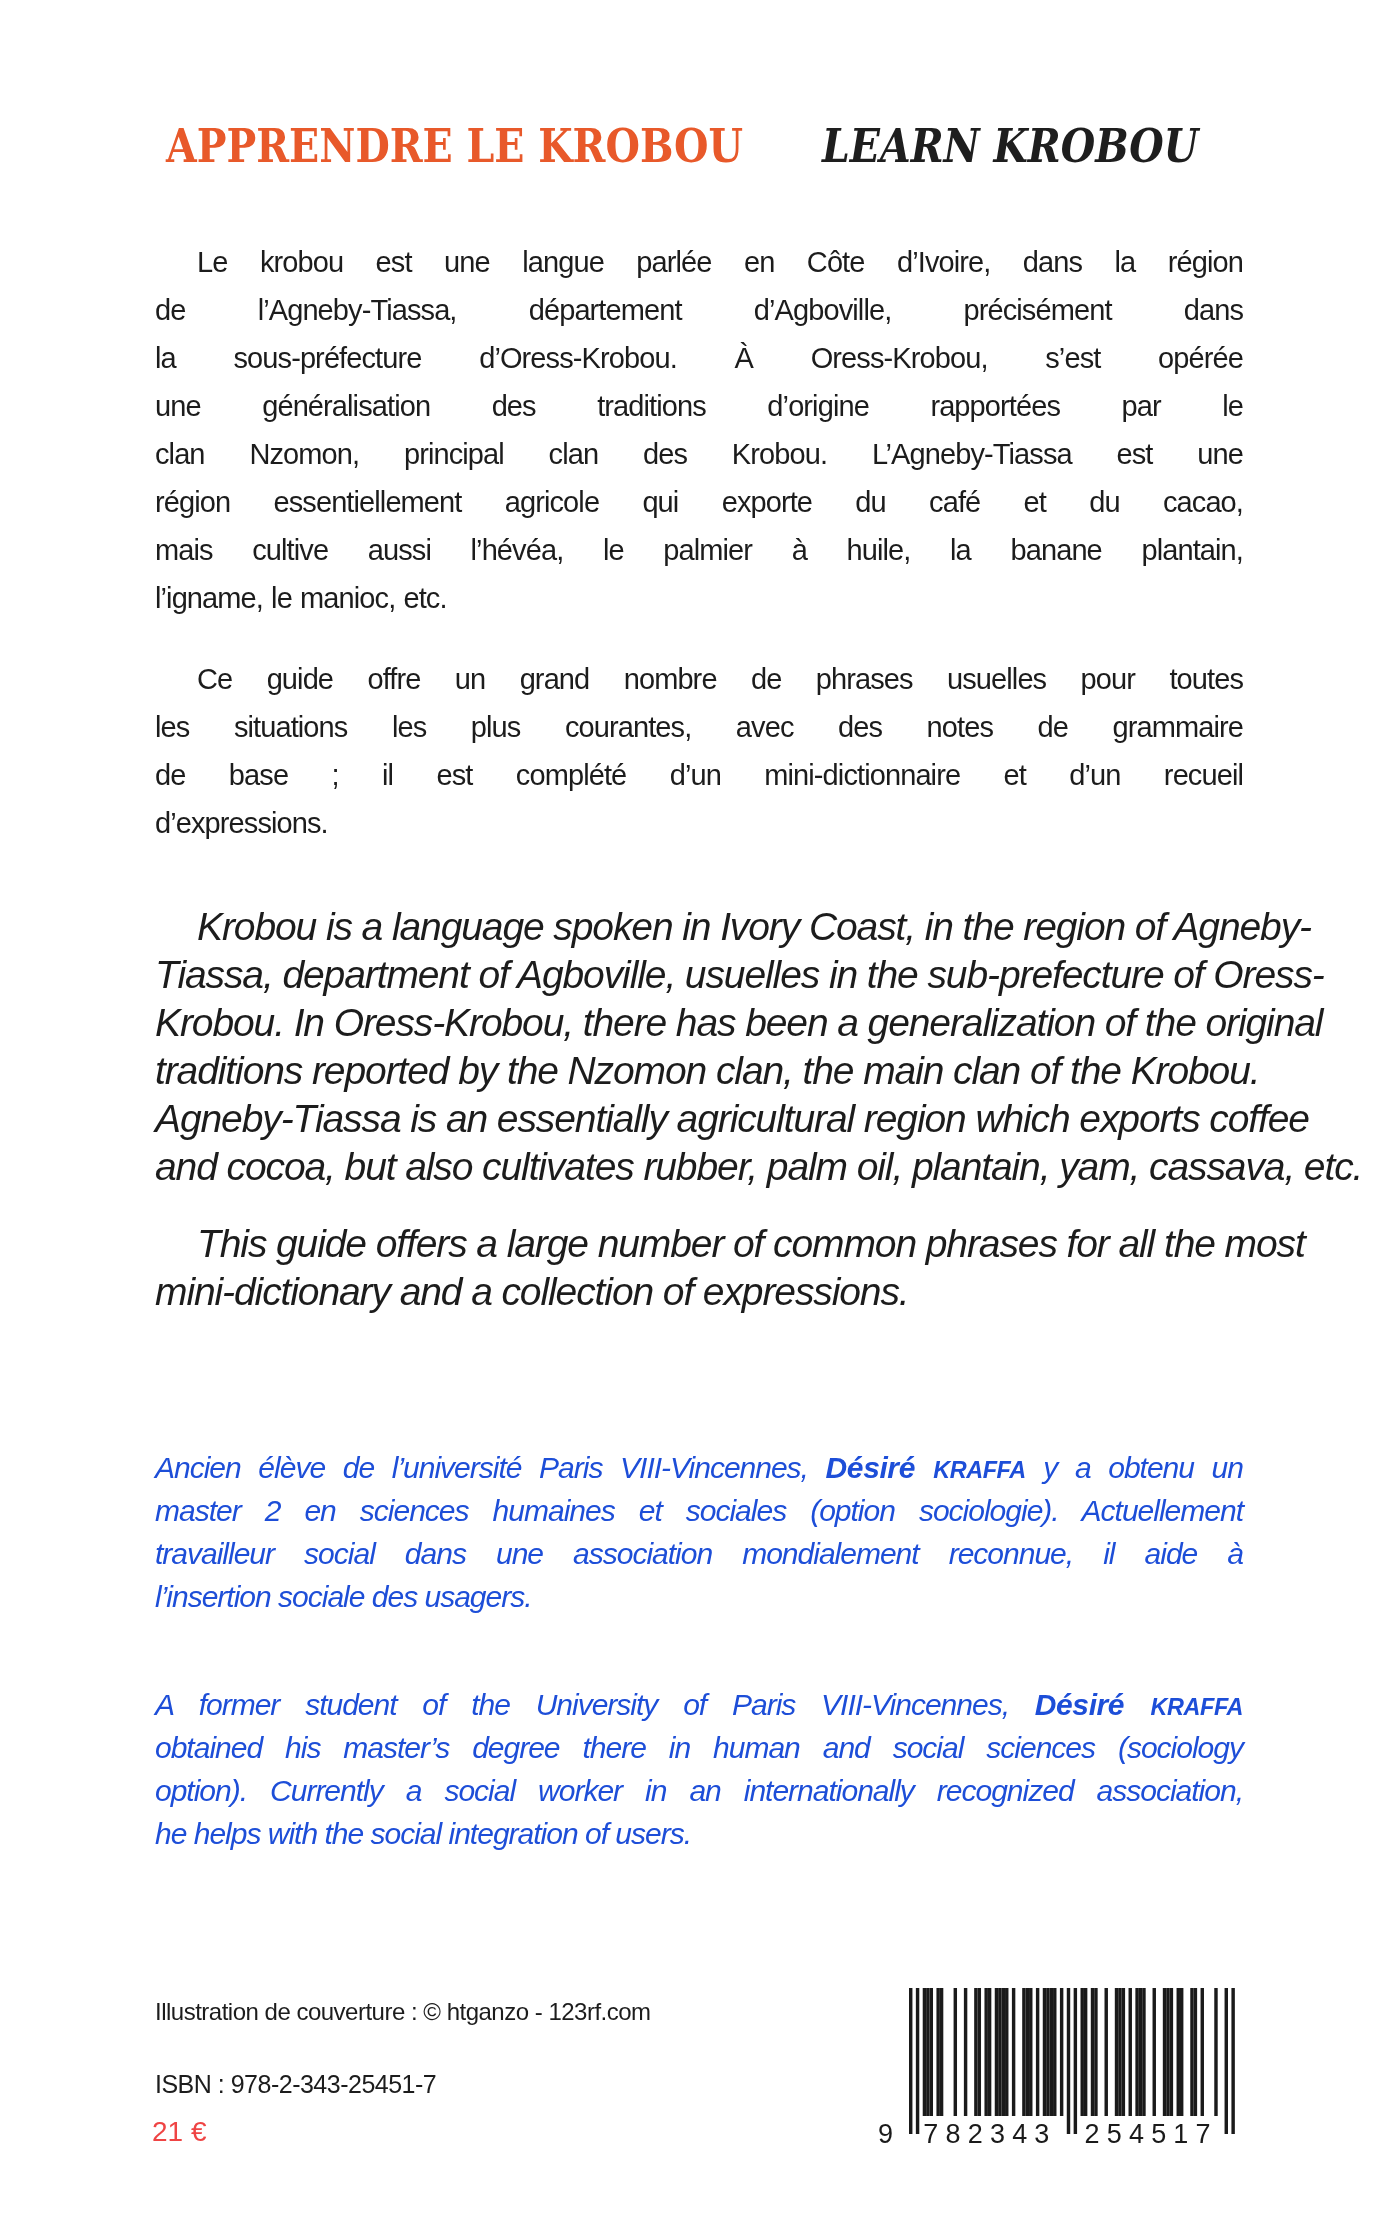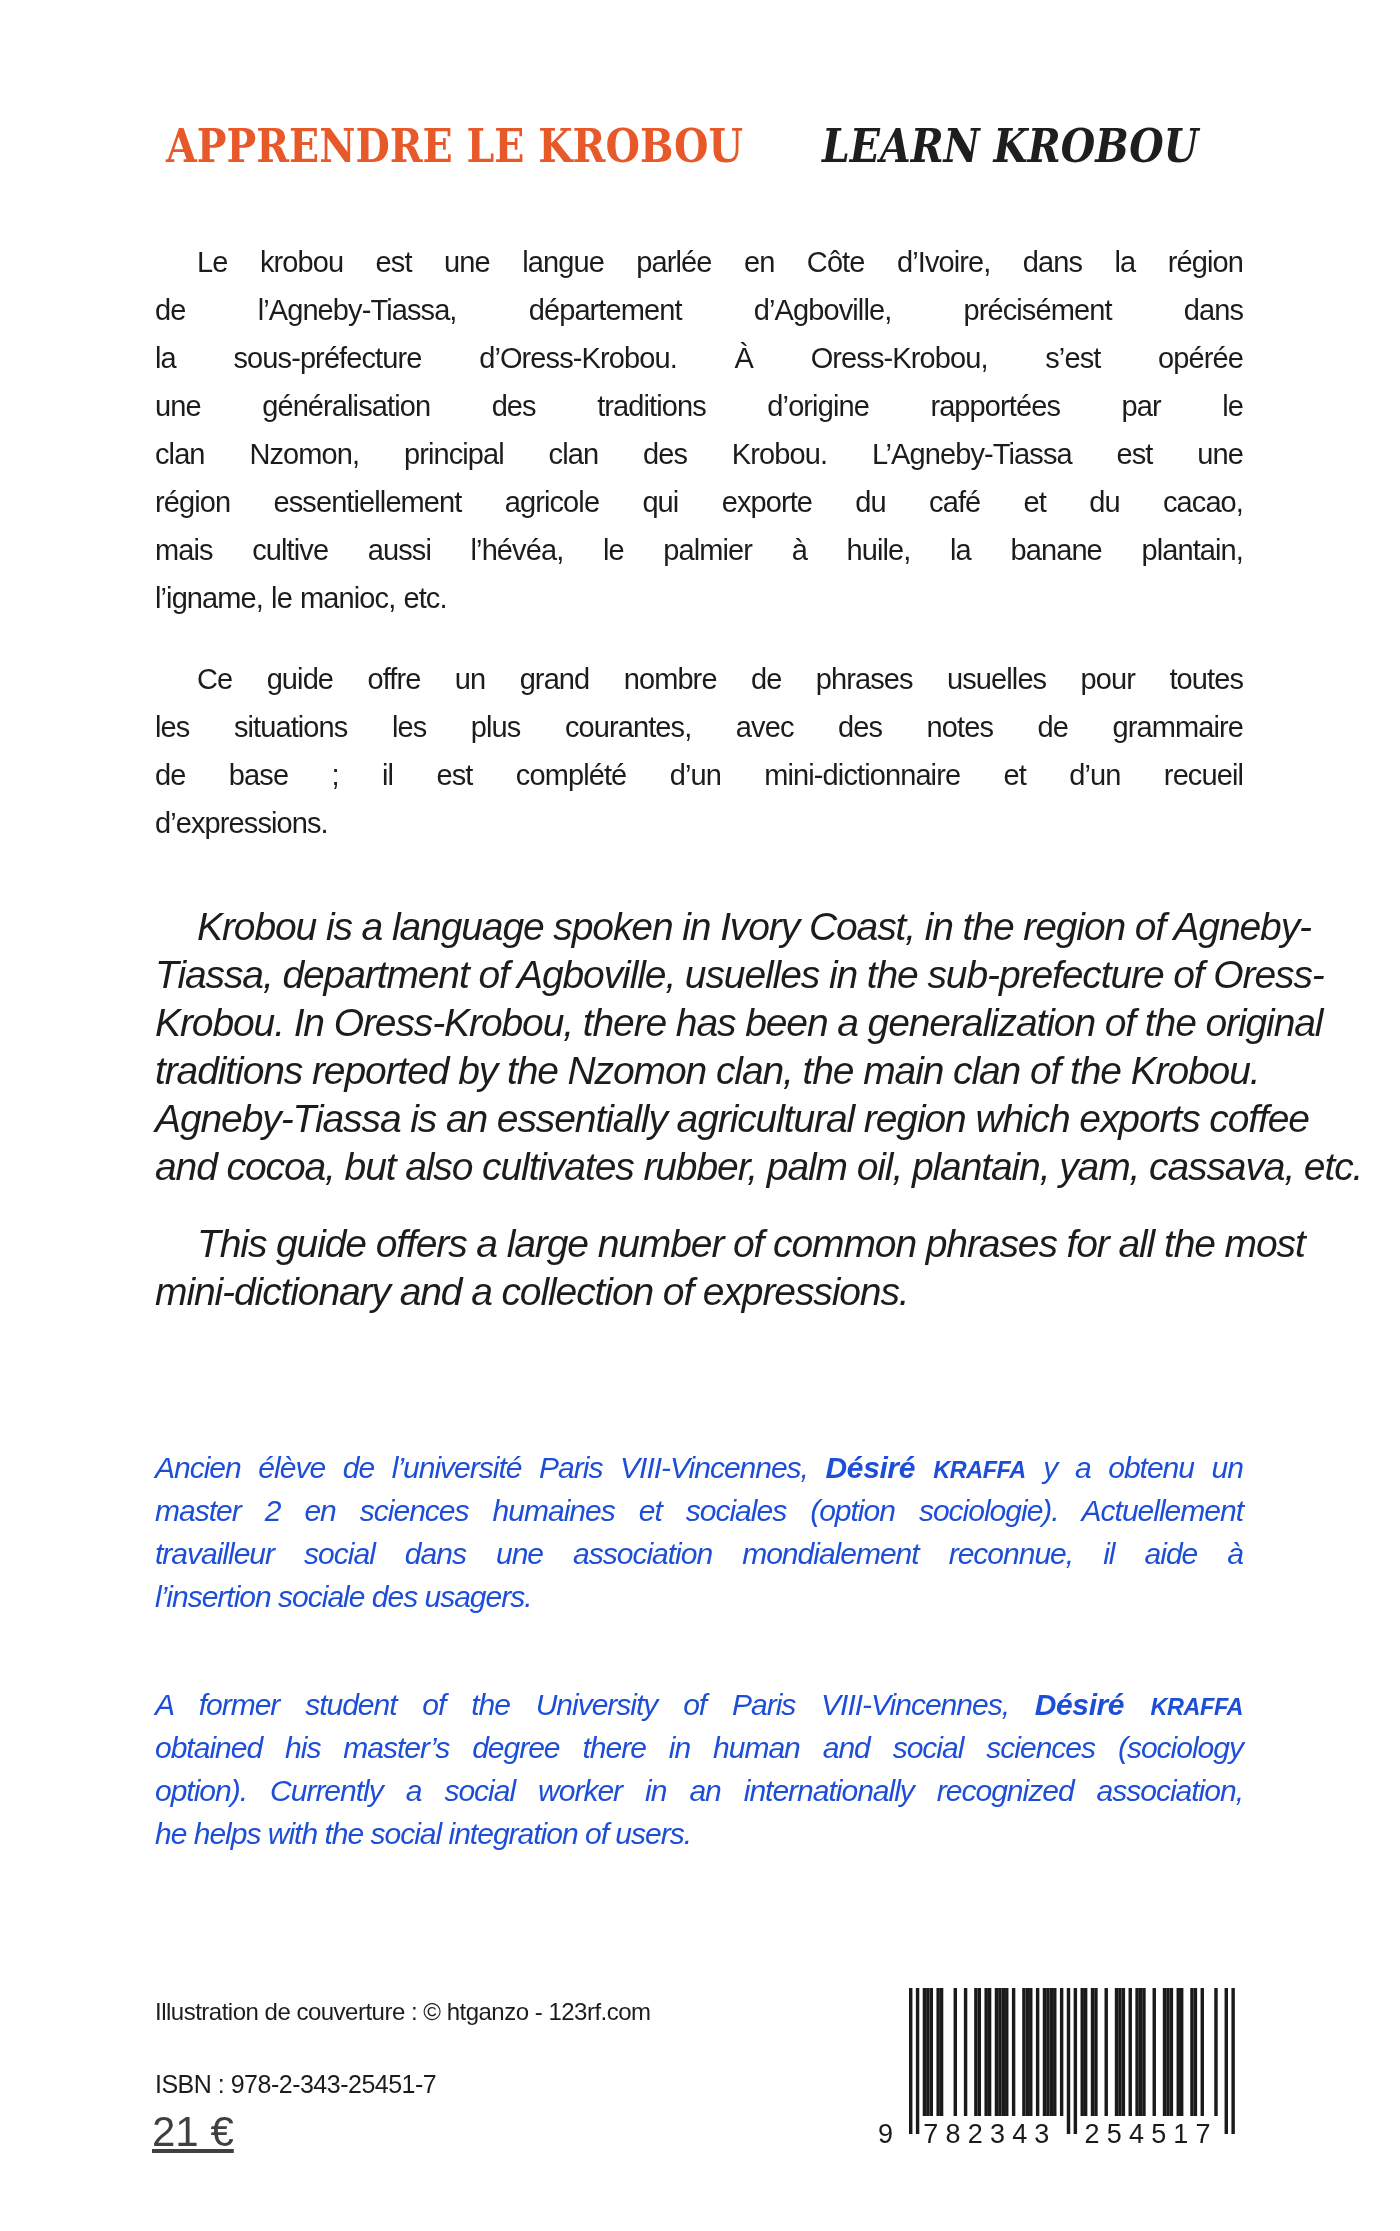--- a/index.html
+++ b/index.html
@@ -23,21 +23,21 @@
   .line.indent { padding-left: 42px; }
   .fr-body { font-size: 29px; letter-spacing: -0.9px; word-spacing: 1px; color: #1c1c1c; }
   .en-body { font-size: 39px; font-style: italic; letter-spacing: -1.1px; color: #1c1c1c; }
   .bio { font-size: 30px; font-style: italic; letter-spacing: -1px; color: #1d4ed8; }
   .bio .line { height: 43px; line-height: 43px; }
   .author { font-weight: bold; font-style: italic; letter-spacing: -0.4px; }
   .author .sc { font-size: 0.78em; text-transform: uppercase; }
 
   .credit { position: absolute; left: 155px; top: 1998px; font-family: "Liberation Sans", sans-serif; font-size: 24px; letter-spacing: -0.5px; color: #1c1c1c; white-space: nowrap; }
   .isbn { position: absolute; left: 155px; top: 2070px; font-family: "Liberation Sans", sans-serif; font-size: 25px; letter-spacing: -0.5px; color: #1c1c1c; white-space: nowrap; }
-  .price { position: absolute; left: 152px; top: 2110px; font-family: "Liberation Sans", sans-serif; font-size: 42px; line-height: 44px; color: #404040; white-space: nowrap; text-decoration: underline; }
+  .price { position: absolute; left: 152px; top: 2110px; font-family: "Liberation Sans", sans-serif; font-size: 28px; line-height: 44px; color: #ef4444; white-space: nowrap; }
 
   .barcode { position: absolute; left: 878px; top: 1986px; width: 362px; height: 166px; }
   .barcode svg { display: block; }
 </style>
 </head>
 <body>
 
 <div class="page">
 
   <div class="title">

